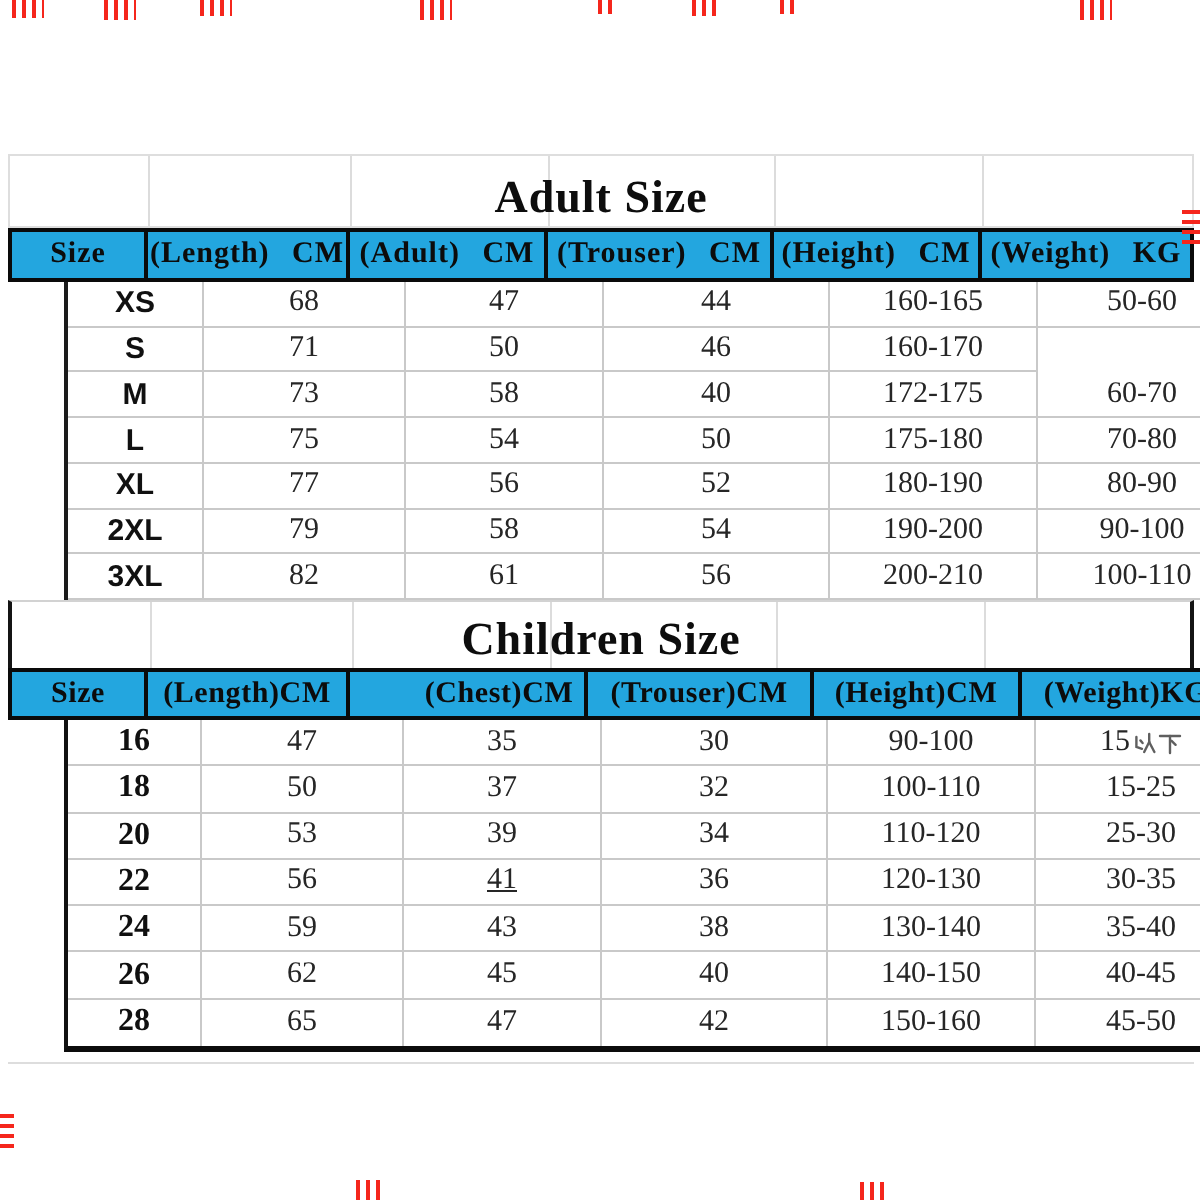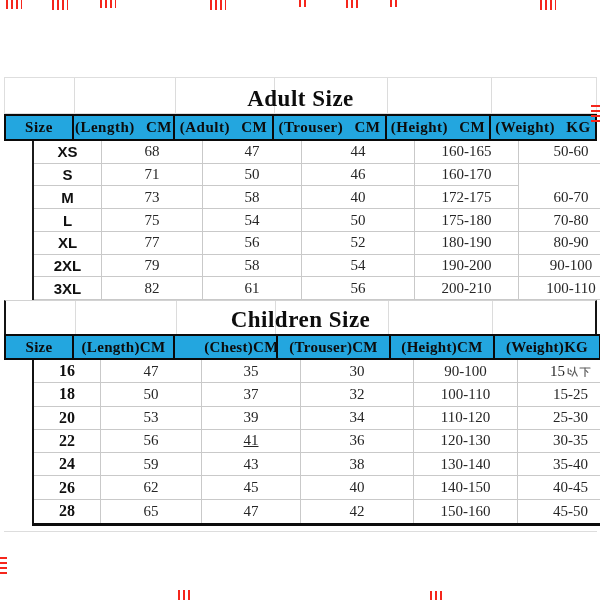--- a/index.html
+++ b/index.html
@@ -133,21 +133,21 @@
     <span class="band-text">Children Size</span>
   <div class="col-gridline" style="left: 69px;"></div>
       <div class="col-gridline" style="left: 170px;"></div>
       <div class="col-gridline" style="left: 269px;"></div>
       <div class="col-gridline" style="left: 382px;"></div>
       <div class="col-gridline" style="left: 486px;"></div>
     </div>
   <div class="header-row hdr-children" id="children-header">
       <div class="header-cell" style="width: 70px;">Size</div>
       <div class="header-cell" style="width: 103px;">(Length)CM</div>
-      <div class="header-cell" style="width: 105px; padding-left: 32px;">(Chest)CM</div>
+      <div class="header-cell" style="width: 121px; padding-left: 32px;">(Chest)CM</div>
       <div class="header-cell" style="width: 115px;">(Trouser)CM</div>
       <div class="header-cell" style="width: 106px;">(Height)CM</div>
       <div class="header-cell" style="width: 108px;">(Weight)KG</div>
     </div>
   <div class="grid grid-children" id="children-grid">
       <div class="grid-row">
         <div class="cell size-cell" style="width: 67px;">16</div>
         <div class="cell" style="width: 101px;">47</div>
         <div class="cell" style="width: 99px;">35</div>
         <div class="cell" style="width: 113px;">30</div>

